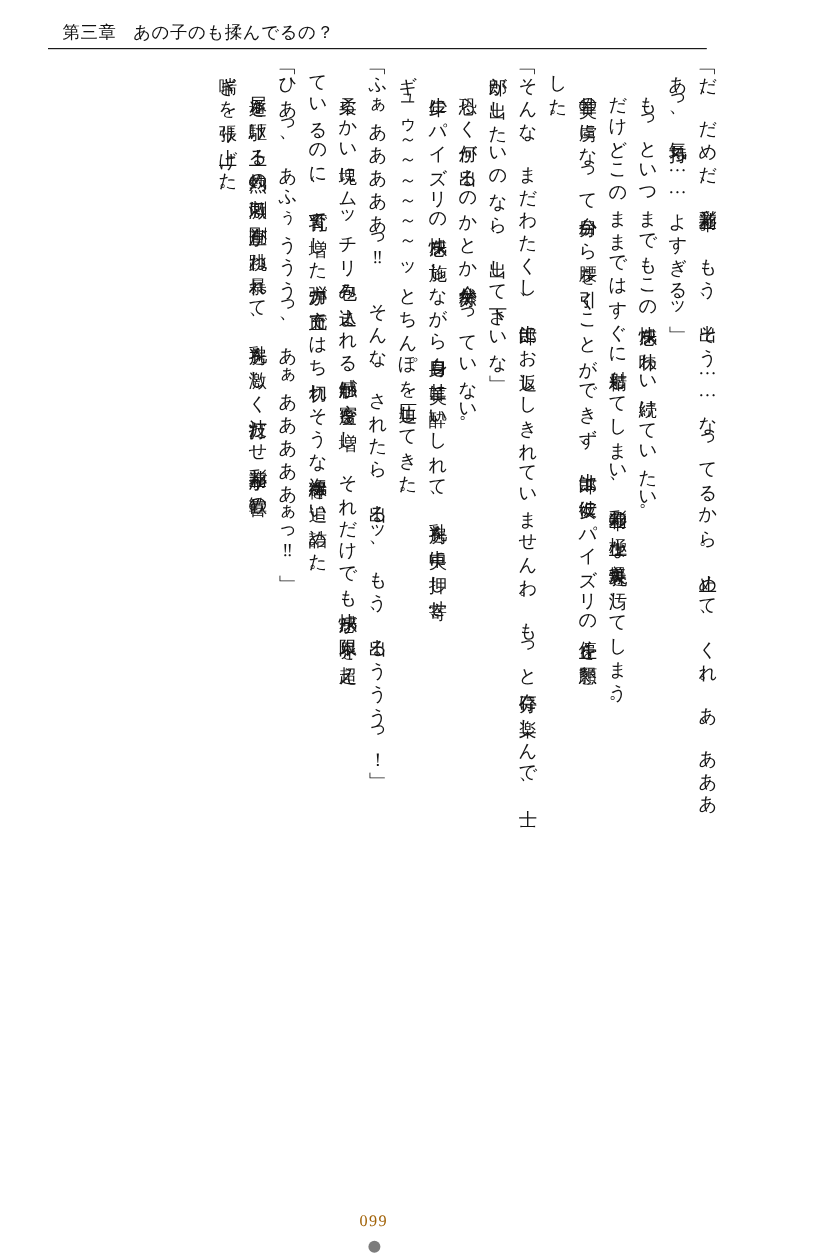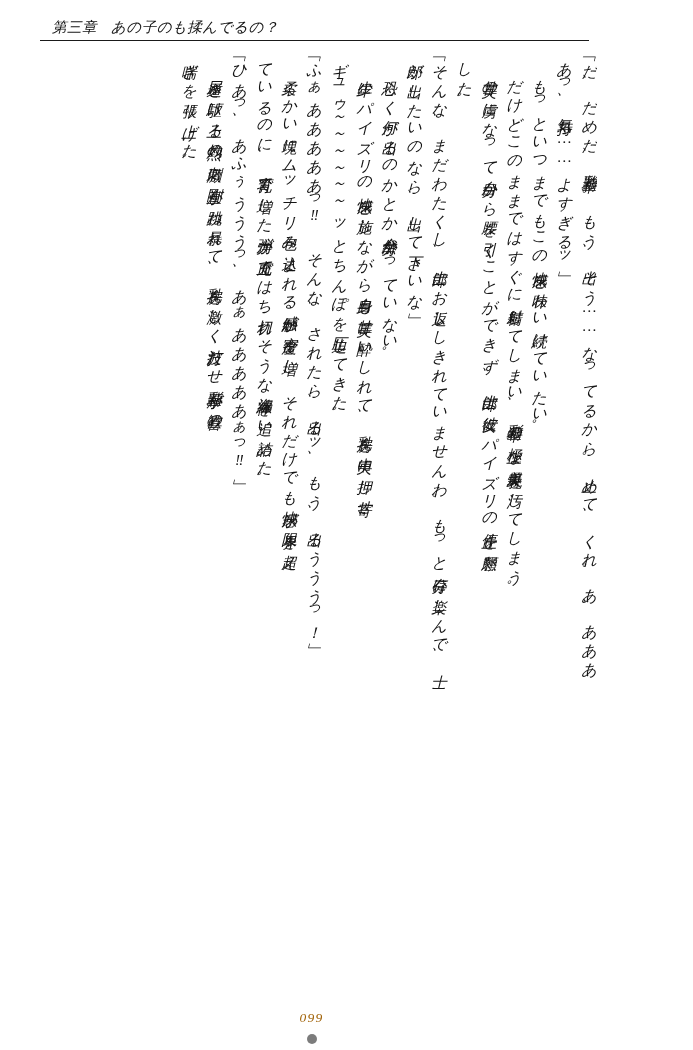--- a/index.html
+++ b/index.html
@@ -13,21 +13,20 @@
     font-family: "Liberation Serif", "DejaVu Serif", serif;
     color: #111111;
     overflow: hidden;
   }
 
   .page {
     position: relative;
     width: 623px;
     height: 1050px;
     box-sizing: border-box;
-    font-style: italic;
   }
 
   
   .header {
     position: absolute;
     top: 14px;
     left: 52px;
     right: 40px;
     height: 26px;
     display: flex;

